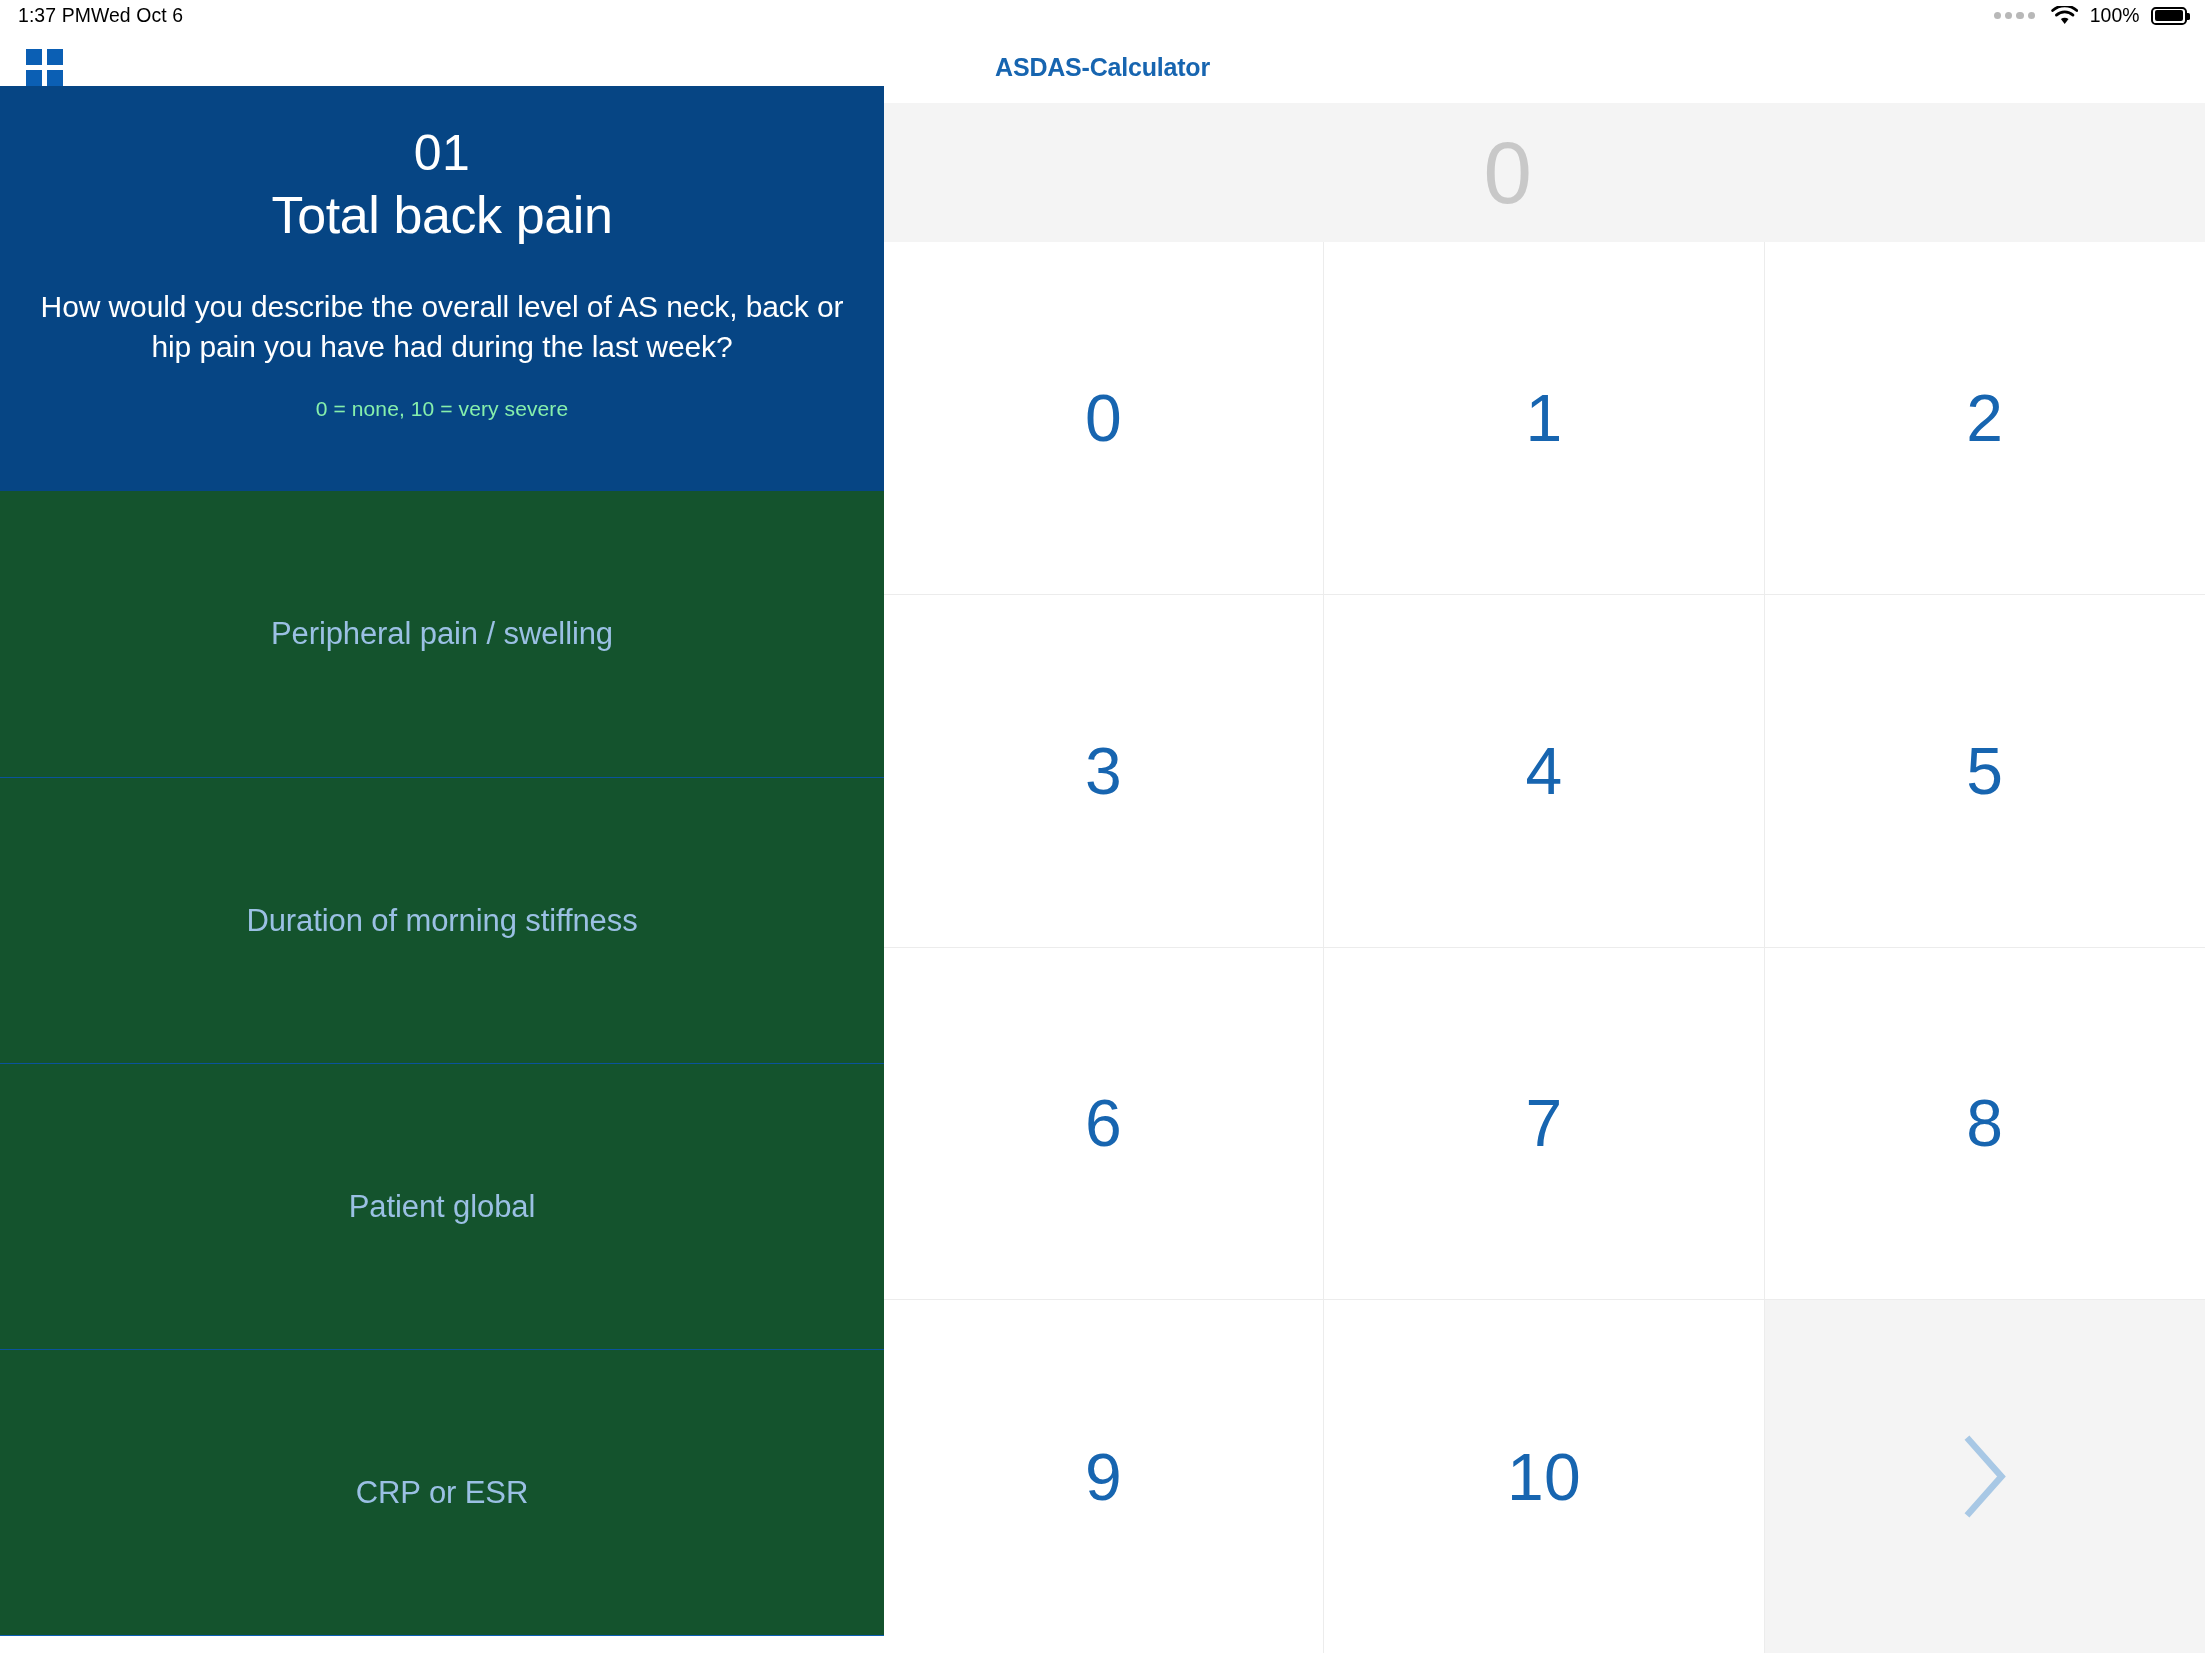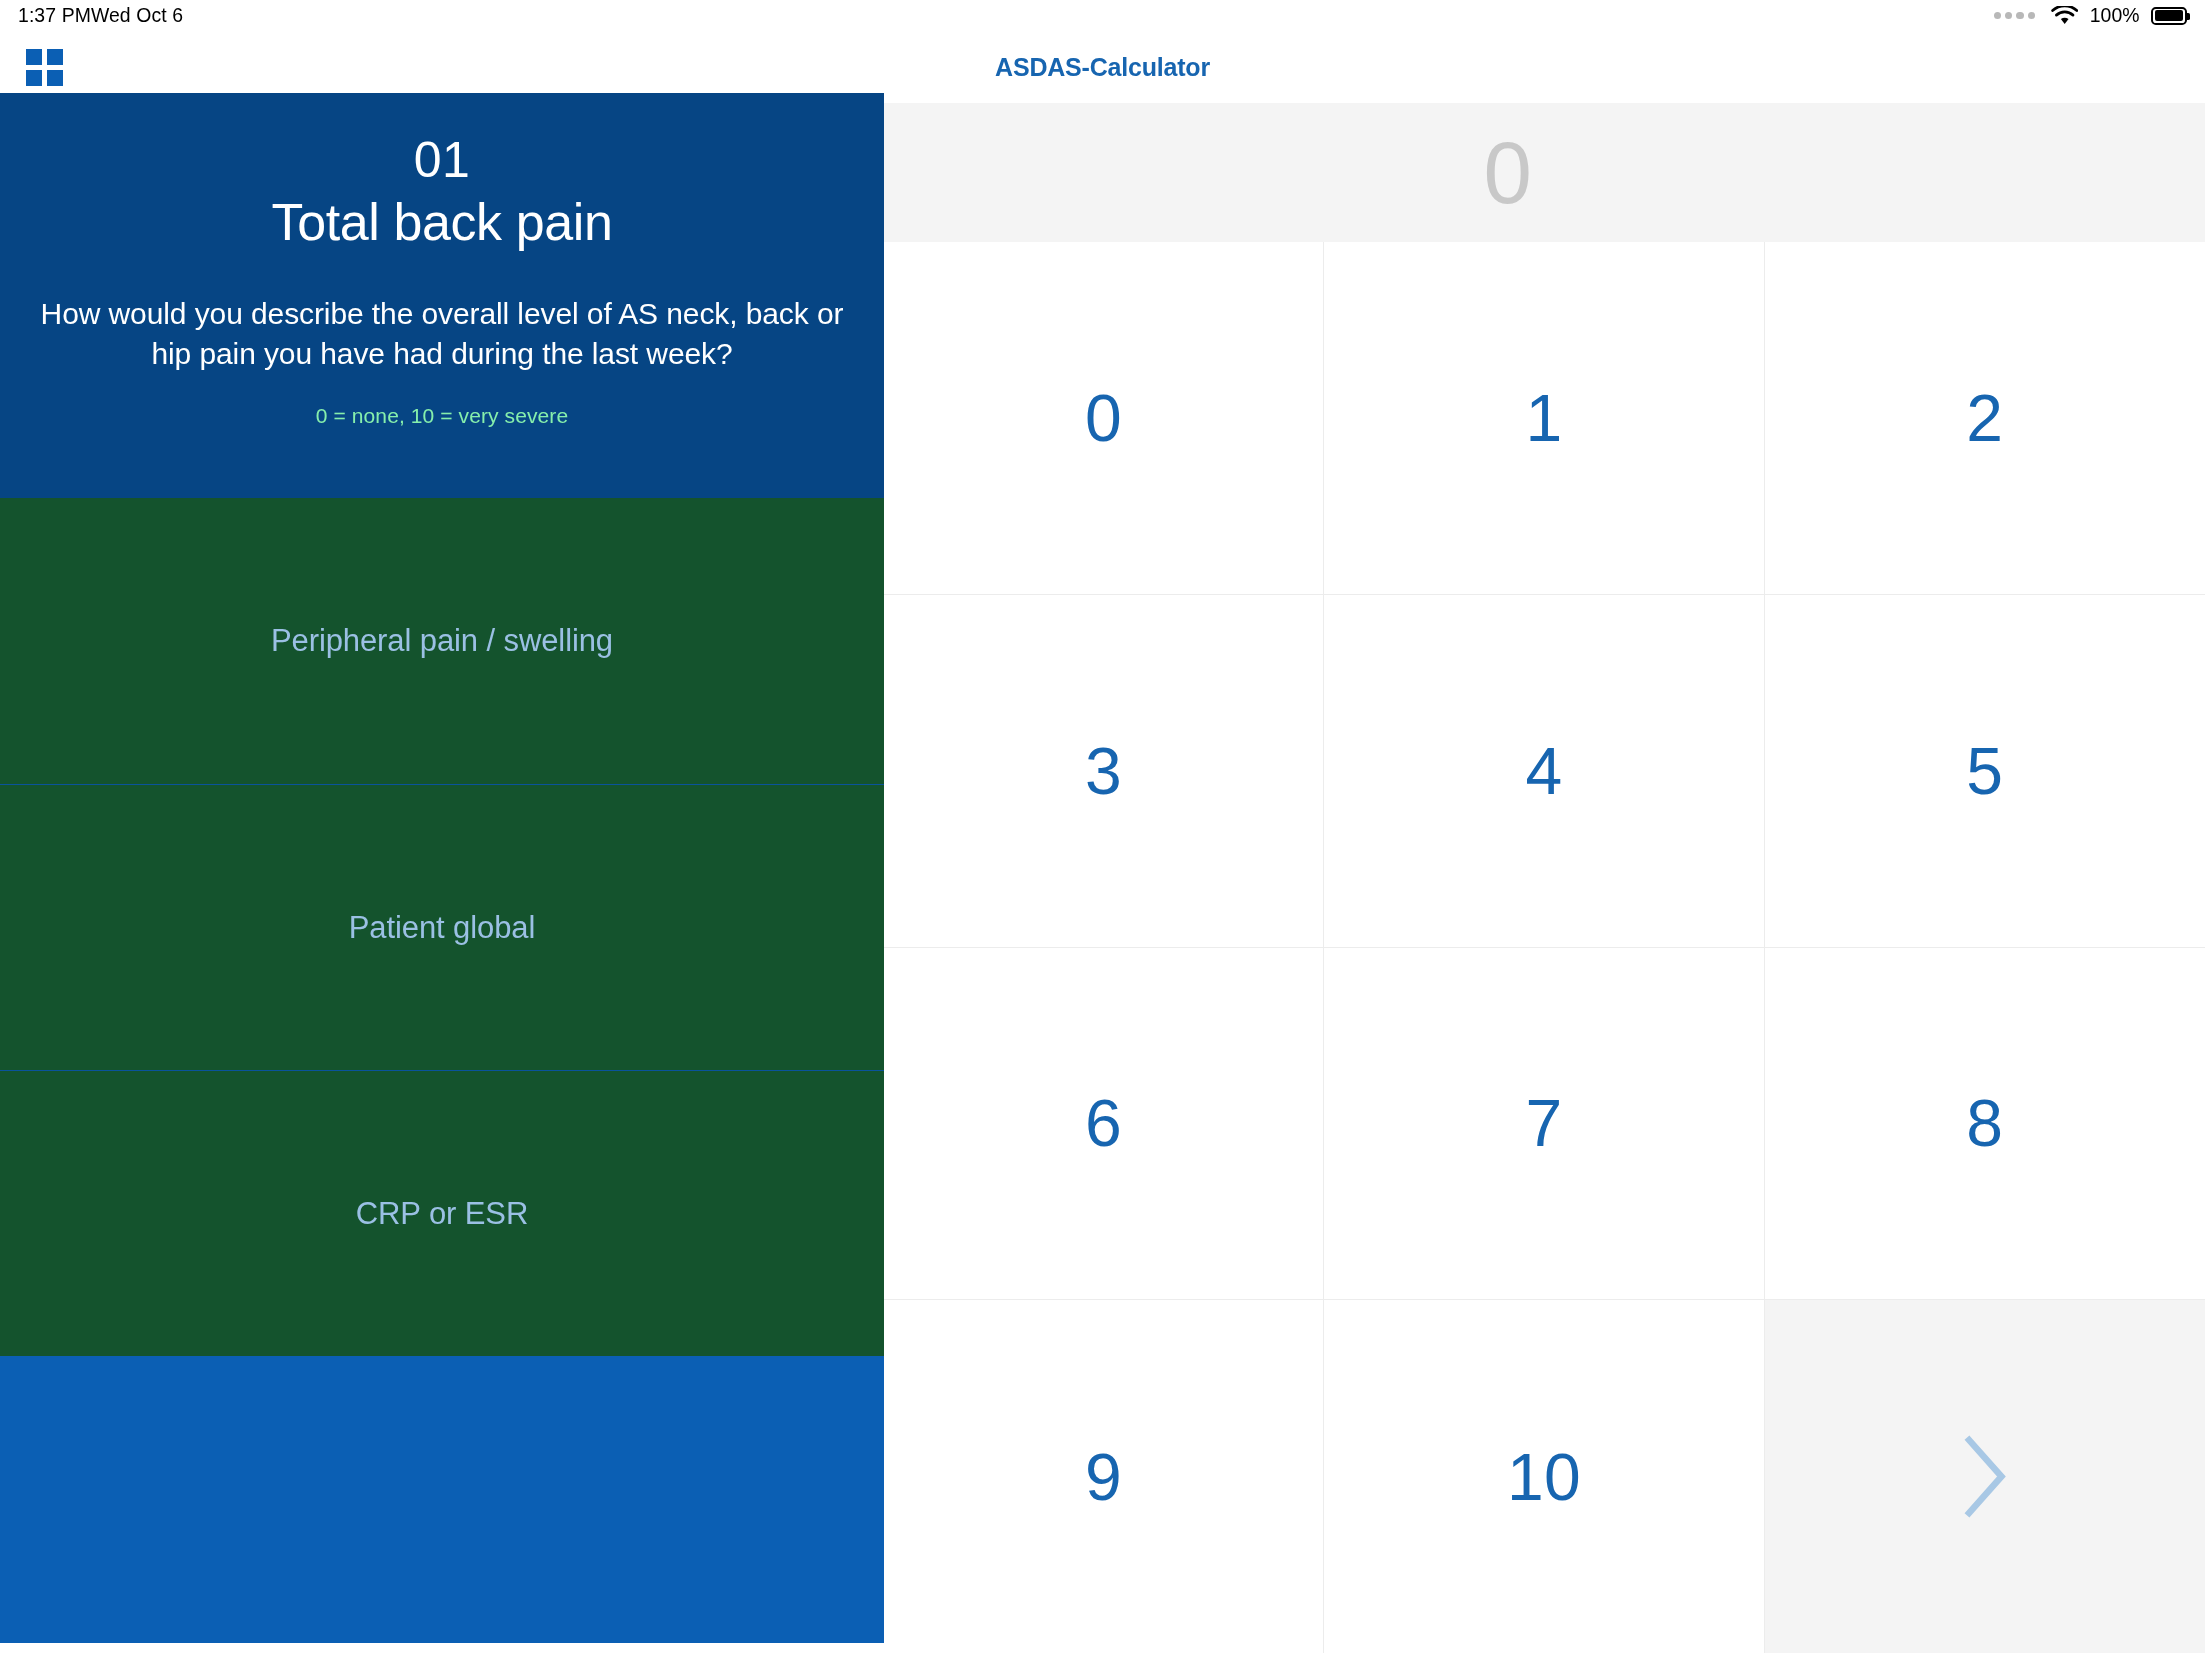--- a/index.html
+++ b/index.html
@@ -117,21 +117,21 @@
     text-align: center;
     color: #1765b0;
     font-size: 25px;
     font-weight: bold;
     letter-spacing: -0.2px;
   }
 
   
   .sidebar {
     position: absolute;
-    left: 0; top: 93px;
+    left: 0; top: 86px;
     width: 884px;
     height: 1550px;
     background: #0b5fb4;
     overflow: hidden;
   }
   .sidebar-header {
     width: 884px;
     height: 405px;
     background: #064584;
     box-sizing: border-box;
@@ -296,20 +296,23 @@
       <div class="q-title">Total back pain</div>
       <div class="q-question">How would you describe the overall level of AS neck, back or hip pain you have had during the last week?</div>
       <div class="q-hint">0 = none, 10 = very severe</div>
     </div>
 
     <div class="sidebar-list">
       <div class="sidebar-item">
         <span class="sidebar-item-label">Peripheral pain / swelling</span>
       </div>
       <div class="sidebar-item">
+        <span class="sidebar-item-label">Duration of morning stiffness</span>
+      </div>
+      <div class="sidebar-item">
         <span class="sidebar-item-label">Patient global</span>
       </div>
       <div class="sidebar-item">
         <span class="sidebar-item-label">CRP or ESR</span>
       </div>
     </div>
 
   </div>
 
   <div class="panel">

